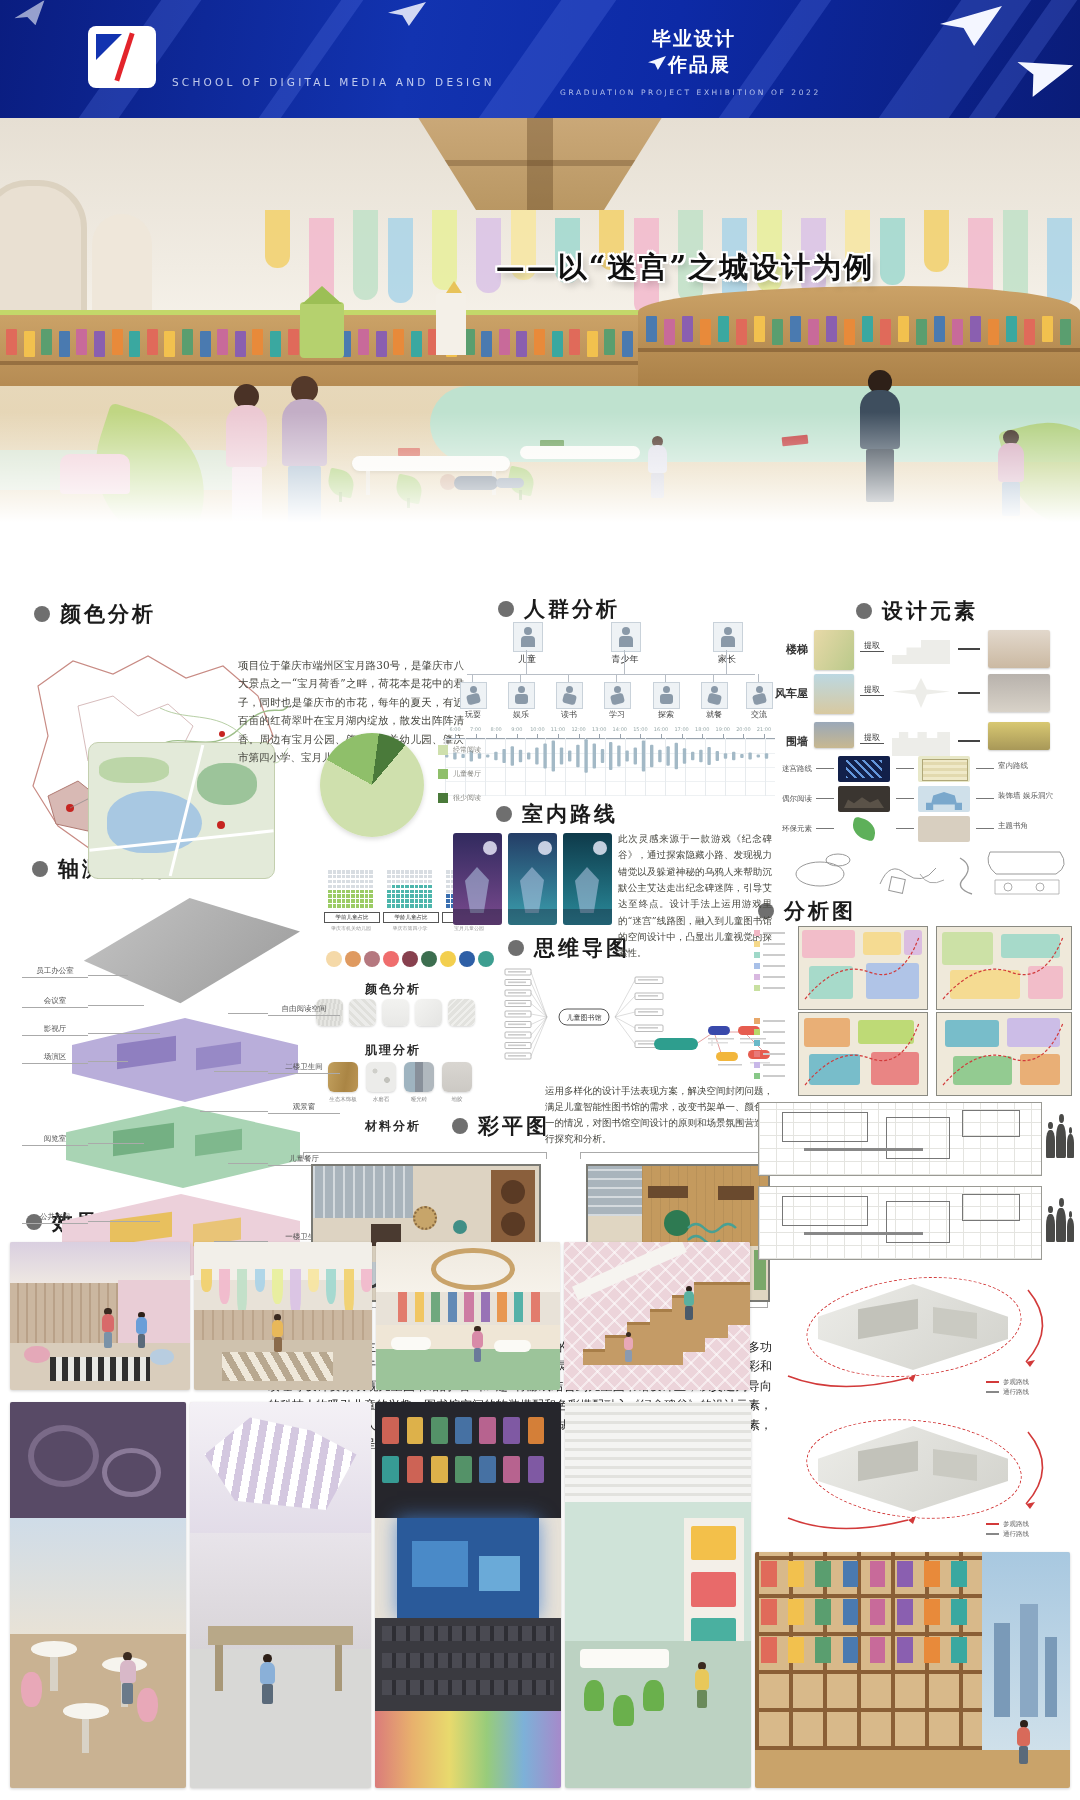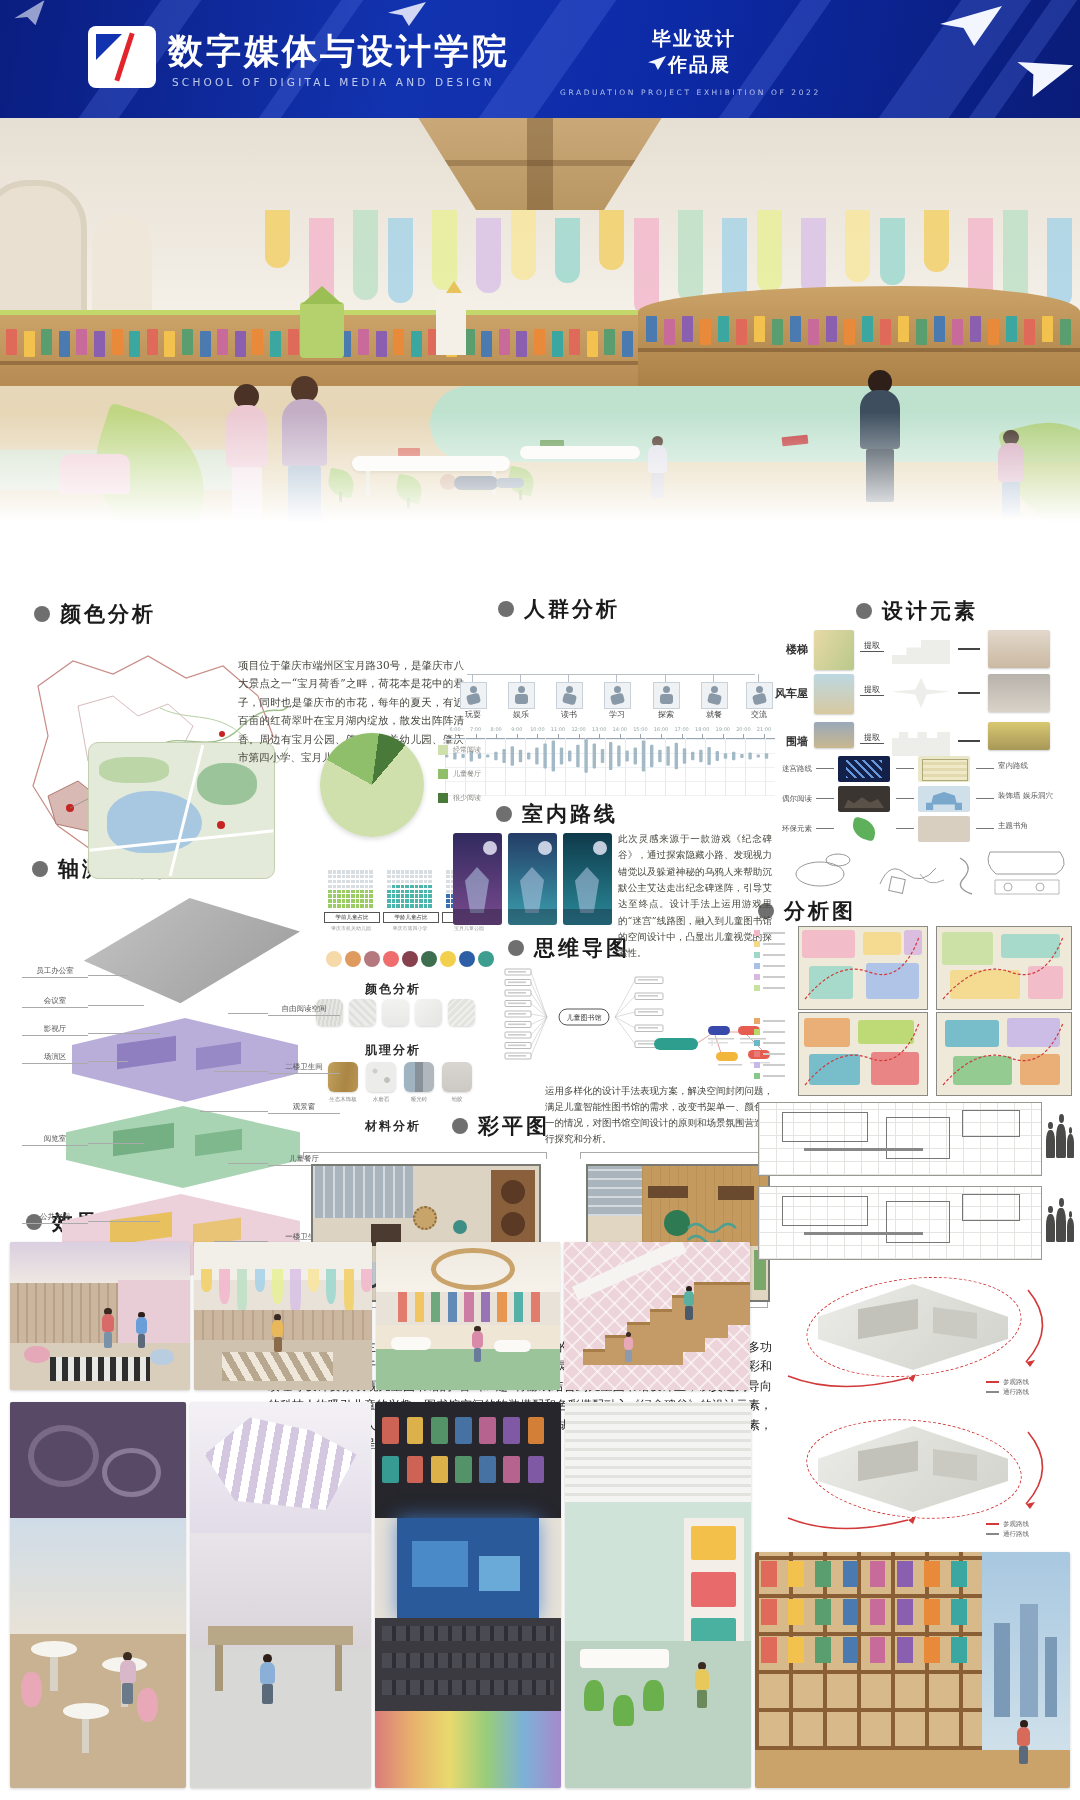--- a/index.html
+++ b/index.html
@@ -54,21 +54,20 @@
         <div class="streak" style="left: 1010px; top: 0px; width: 26px; height: 118px; position: absolute;"></div>
       </div>
     <div class="plane" style="left:940px;top:6px;width:62px;height:40px;"></div>
     <div class="plane" style="left:1014px;top:52px;width:52px;height:46px;transform:rotate(25deg);"></div>
     <div class="plane" style="left:388px;top:2px;width:38px;height:24px;opacity:.85;"></div>
     <div class="plane" style="left:14px;top:4px;width:34px;height:22px;opacity:.6;transform:rotate(-15deg);"></div>
     <div class="logo-box">
       <div class="logo-tri"></div>
       <div class="logo-slash"></div>
     </div>
-    <div class="school-cn">数字媒体与设计学院</div>
     <div class="school-en">SCHOOL OF DIGITAL MEDIA AND DESIGN</div>
     <div class="exh1">毕业设计</div>
     <div class="exh2">作品展</div>
     <div class="plane" style="left:648px;top:56px;width:18px;height:14px;"></div>
     <div class="exh-en">GRADUATION PROJECT EXHIBITION OF 2022</div>
   </div>
 
   <div class="hero">
     <div id="hero-art" style="position:absolute;inset:0;">
         <div style="left: 380px; top: 0px; width: 320px; height: 92px; position: absolute; clip-path: polygon(12% 0px, 88% 0px, 70% 100%, 30% 100%); background: linear-gradient(rgb(202, 168, 120), rgb(185, 151, 99));">
@@ -225,20 +224,21 @@
           <div style="position: absolute; left: 2.604px; top: 37.2px; width: 13.392px; height: 24.8px; border-radius: 2px; background: rgb(200, 200, 212);"></div>
         </div>
         <div style="left: 440px; top: 352px; width: 84px; height: 22px; position: absolute;">
           <div style="position: absolute; left: 0px; top: 4px; width: 16px; height: 16px; border-radius: 50%; background: rgb(202, 161, 132);"></div>
           <div style="position: absolute; left: 14px; top: 6px; width: 44px; height: 14px; border-radius: 7px; background: rgb(90, 106, 124);"></div>
           <div style="position: absolute; left: 56px; top: 8px; width: 28px; height: 10px; border-radius: 5px; background: rgb(125, 141, 160);"></div>
         </div>
       </div>
     <div class="fadeout"></div>
   </div>
+  <div class="subtitle" style="top:248px;">——以“迷宫”之城设计为例</div>
 
   <div class="sec-h" style="left:34px;top:600px;">
     <span class="dot"></span>
       <span>颜色分析</span>
     </div>
   <div class="sec-h" style="left:498px;top:595px;">
     <span class="dot"></span>
       <span>人群分析</span>
     </div>
   <div class="sec-h" style="left:856px;top:597px;">
@@ -295,20 +295,46 @@
     <div class="abs" style="left:18px;top:48px;width:95px;height:62px;border-radius:50% 60% 55% 45%;background:#a8c8e2;"></div>
     <div class="abs" style="left:108px;top:20px;width:60px;height:42px;border-radius:45%;background:#9cc49a;"></div>
     <div class="abs" style="left:10px;top:14px;width:70px;height:26px;border-radius:40%;background:#bcd6a8;"></div>
     <div class="abs" style="left:0;top:96px;width:185px;height:3px;background:#fff;transform:rotate(-6deg);"></div>
     <div class="abs" style="left:96px;top:0;width:3px;height:135px;background:#fff;transform:rotate(14deg);"></div>
     <div class="abs" style="left:128px;top:78px;width:8px;height:8px;border-radius:50%;background:#c62420;"></div>
   </div>
   <div class="jtext" style="left:238px;top:656px;width:226px;height:108px;font-size:10.5px;line-height:1.75;">项目位于肇庆市端州区宝月路30号，是肇庆市八大景点之一“宝月荷香”之畔，荷花本是花中的君子，同时也是肇庆市的市花，每年的夏天，有近百亩的红荷翠叶在宝月湖内绽放，散发出阵阵清香。周边有宝月公园、肇庆市机关幼儿园、肇庆市第四小学、宝月儿童公园等。</div>
 
   <div class="abs" style="left:445px;top:622px;width:330px;height:180px;">
+    <div id="people-groups" class="abs" style="left:0;top:0;width:330px;height:50px;">
+        <div style="left: 62px; top: 0px; width: 40px; height: 50px; position: absolute;">
+          <div style="position: absolute; left: 6px; top: 0px; width: 28px; height: 28px; background: rgb(238, 242, 245); border: 1px solid rgb(201, 210, 218);">
+            <div style="position: absolute; left: 10px; top: 4px; width: 8px; height: 8px; border-radius: 50%; background: rgb(138, 153, 168);"></div>
+            <div style="position: absolute; left: 7px; top: 13px; width: 14px; height: 11px; border-radius: 4px 4px 0px 0px; background: rgb(138, 153, 168);"></div>
+          </div>
+          <div style="position: absolute; left: 0px; top: 31px; width: 40px; text-align: center; font-size: 9px; color: rgb(51, 51, 51); font-family: &quot;DejaVu Serif&quot;, serif;">儿童</div>
+        </div>
+        <div style="left: 81px; top: 28px; width: 1px; height: 25px; background: rgb(184, 190, 198); position: absolute;"></div>
+        <div style="left: 160px; top: 0px; width: 40px; height: 50px; position: absolute;">
+          <div style="position: absolute; left: 6px; top: 0px; width: 28px; height: 28px; background: rgb(238, 242, 245); border: 1px solid rgb(201, 210, 218);">
+            <div style="position: absolute; left: 10px; top: 4px; width: 8px; height: 8px; border-radius: 50%; background: rgb(138, 153, 168);"></div>
+            <div style="position: absolute; left: 7px; top: 13px; width: 14px; height: 11px; border-radius: 4px 4px 0px 0px; background: rgb(138, 153, 168);"></div>
+          </div>
+          <div style="position: absolute; left: 0px; top: 31px; width: 40px; text-align: center; font-size: 9px; color: rgb(51, 51, 51); font-family: &quot;DejaVu Serif&quot;, serif;">青少年</div>
+        </div>
+        <div style="left: 179px; top: 28px; width: 1px; height: 25px; background: rgb(184, 190, 198); position: absolute;"></div>
+        <div style="left: 262px; top: 0px; width: 40px; height: 50px; position: absolute;">
+          <div style="position: absolute; left: 6px; top: 0px; width: 28px; height: 28px; background: rgb(238, 242, 245); border: 1px solid rgb(201, 210, 218);">
+            <div style="position: absolute; left: 10px; top: 4px; width: 8px; height: 8px; border-radius: 50%; background: rgb(138, 153, 168);"></div>
+            <div style="position: absolute; left: 7px; top: 13px; width: 14px; height: 11px; border-radius: 4px 4px 0px 0px; background: rgb(138, 153, 168);"></div>
+          </div>
+          <div style="position: absolute; left: 0px; top: 31px; width: 40px; text-align: center; font-size: 9px; color: rgb(51, 51, 51); font-family: &quot;DejaVu Serif&quot;, serif;">家长</div>
+        </div>
+        <div style="left: 281px; top: 28px; width: 1px; height: 25px; background: rgb(184, 190, 198); position: absolute;"></div>
+      </div>
     <div class="abs" style="left:22px;top:52px;width:288px;height:1px;background:#b8bec6;"></div>
     <div id="people-activities" class="abs" style="left:0;top:56px;width:330px;height:46px;">
         <div style="left: 27px; top: -4px; width: 1px; height: 8px; background: rgb(184, 190, 198); position: absolute;"></div>
         <div style="left: 14px; top: 4px; width: 28px; height: 42px; position: absolute;">
           <div style="position: absolute; left: 1px; top: 0px; width: 25px; height: 25px; background: rgb(238, 242, 245); border: 1px solid rgb(201, 210, 218);">
             <div style="position: absolute; left: 9px; top: 3px; width: 7px; height: 7px; border-radius: 50%; background: rgb(138, 153, 168);"></div>
             <div style="position: absolute; left: 6px; top: 11px; width: 13px; height: 10px; border-radius: 3px; background: rgb(138, 153, 168); transform: rotate(-14deg);"></div>
           </div>
           <div style="position: absolute; left: -6px; top: 27px; width: 40px; text-align: center; font-size: 8px; color: rgb(68, 68, 68); font-family: &quot;DejaVu Serif&quot;, serif;">玩耍</div>
         </div>

